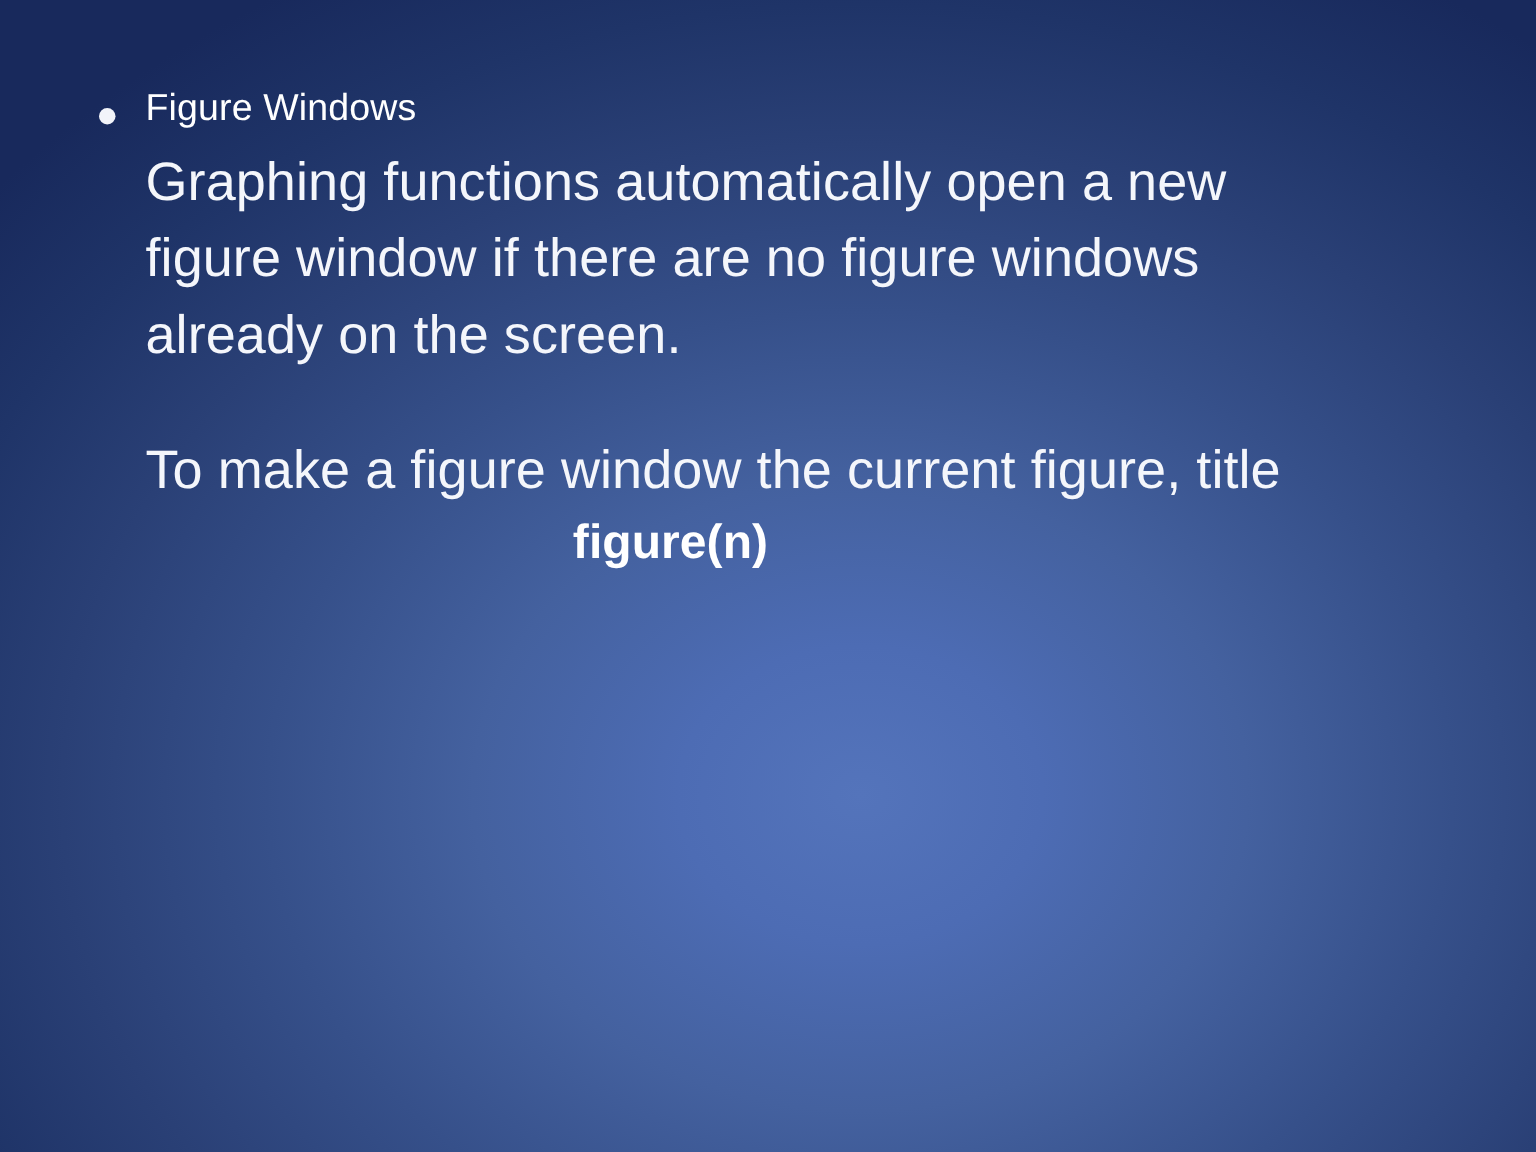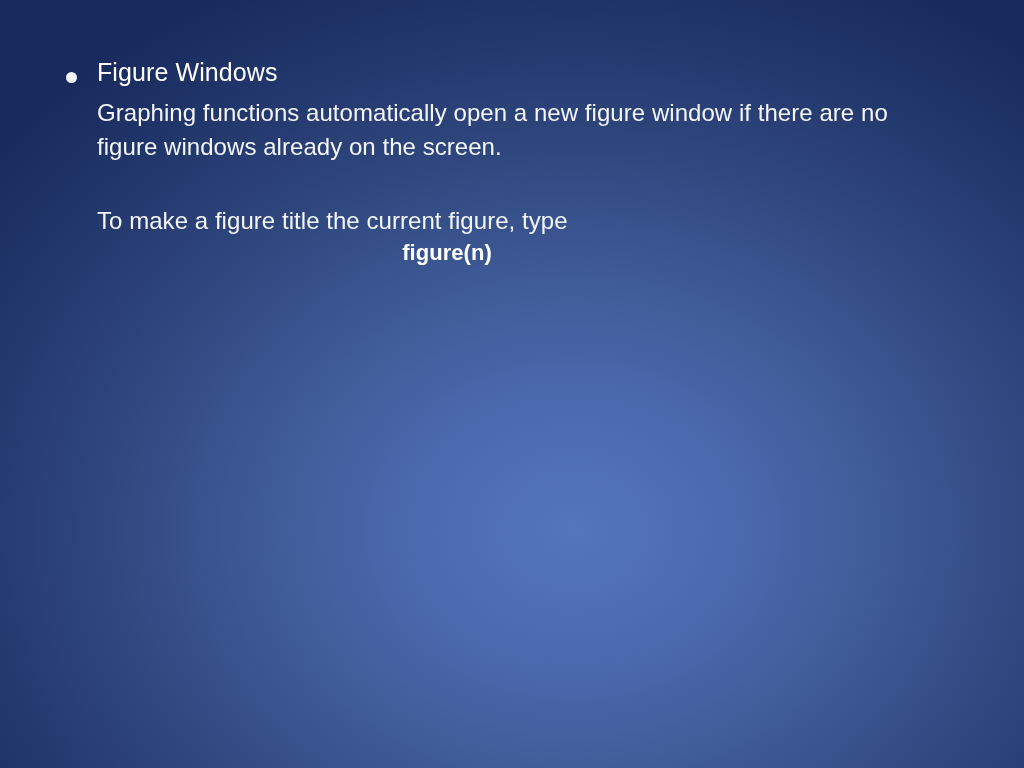--- a/index.html
+++ b/index.html
@@ -63,40 +63,40 @@
     letter-spacing: 0.1px;
     white-space: nowrap;
   }
 
   .body-block {
     padding-left: 37px;
     width: 830px;
   }
 
   .para {
-    font-size: 24px;
+    font-size: 36px;
     font-weight: normal;
     color: #f4f6fb;
     line-height: 1.41;
     letter-spacing: 0.05px;
     margin: 0;
   }
 
   .para-1 {
     margin-top: 6px;
     width: 818px;
   }
 
   .para-2 {
     margin-top: 40px;
     width: 818px;
   }
 
   .code-line {
-    font-size: 22px;
+    font-size: 32px;
     font-weight: bold;
     color: #ffffff;
     line-height: 1.41;
     letter-spacing: 0.05px;
     margin: 0;
     text-align: center;
     width: 700px;
     padding-right: 12px;
   }
 
@@ -114,21 +114,21 @@
 
     <div class="bullet-row">
       <span class="bullet-dot"></span>
       <div class="heading">Figure Windows</div>
     </div>
 
     <div class="body-block">
 
       <p class="para para-1">Graphing functions automatically open a new figure window if there are no figure windows already on the screen.</p>
 
-      <p class="para para-2">To make a figure title the current figure, type</p>
+      <p class="para para-2">To make a figure window the current figure, title</p>
 
       <p class="code-line">figure(n)</p>
 
 
     </div>
   </div>
 
 </div>
 
 </body></html>

